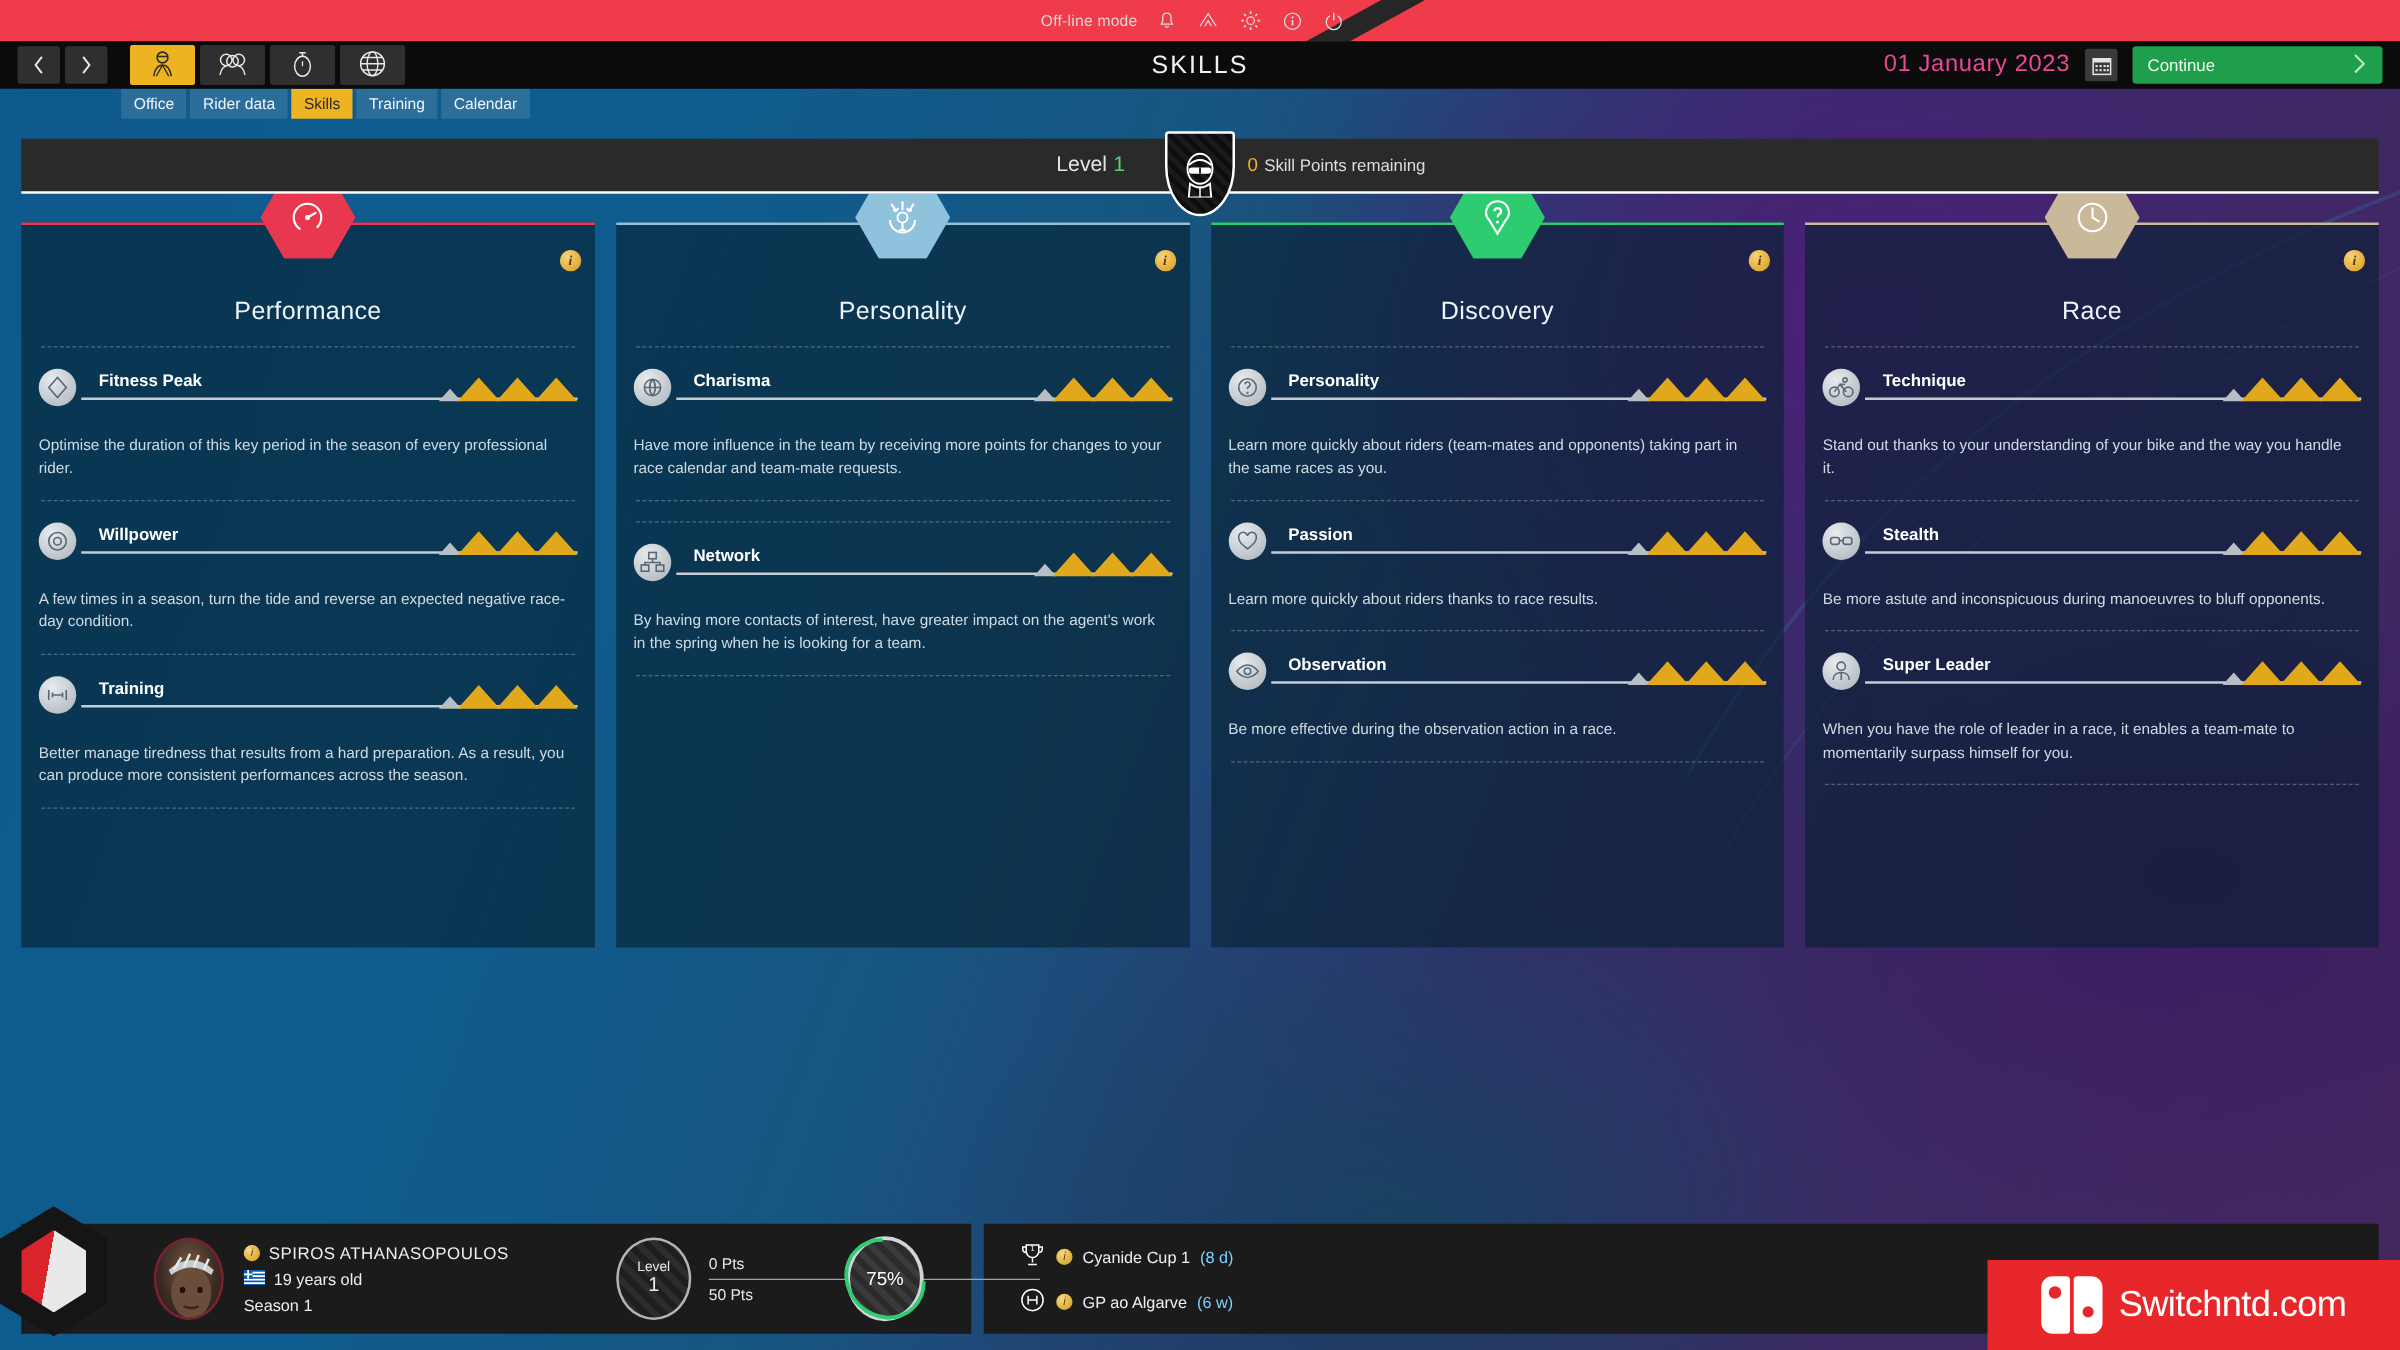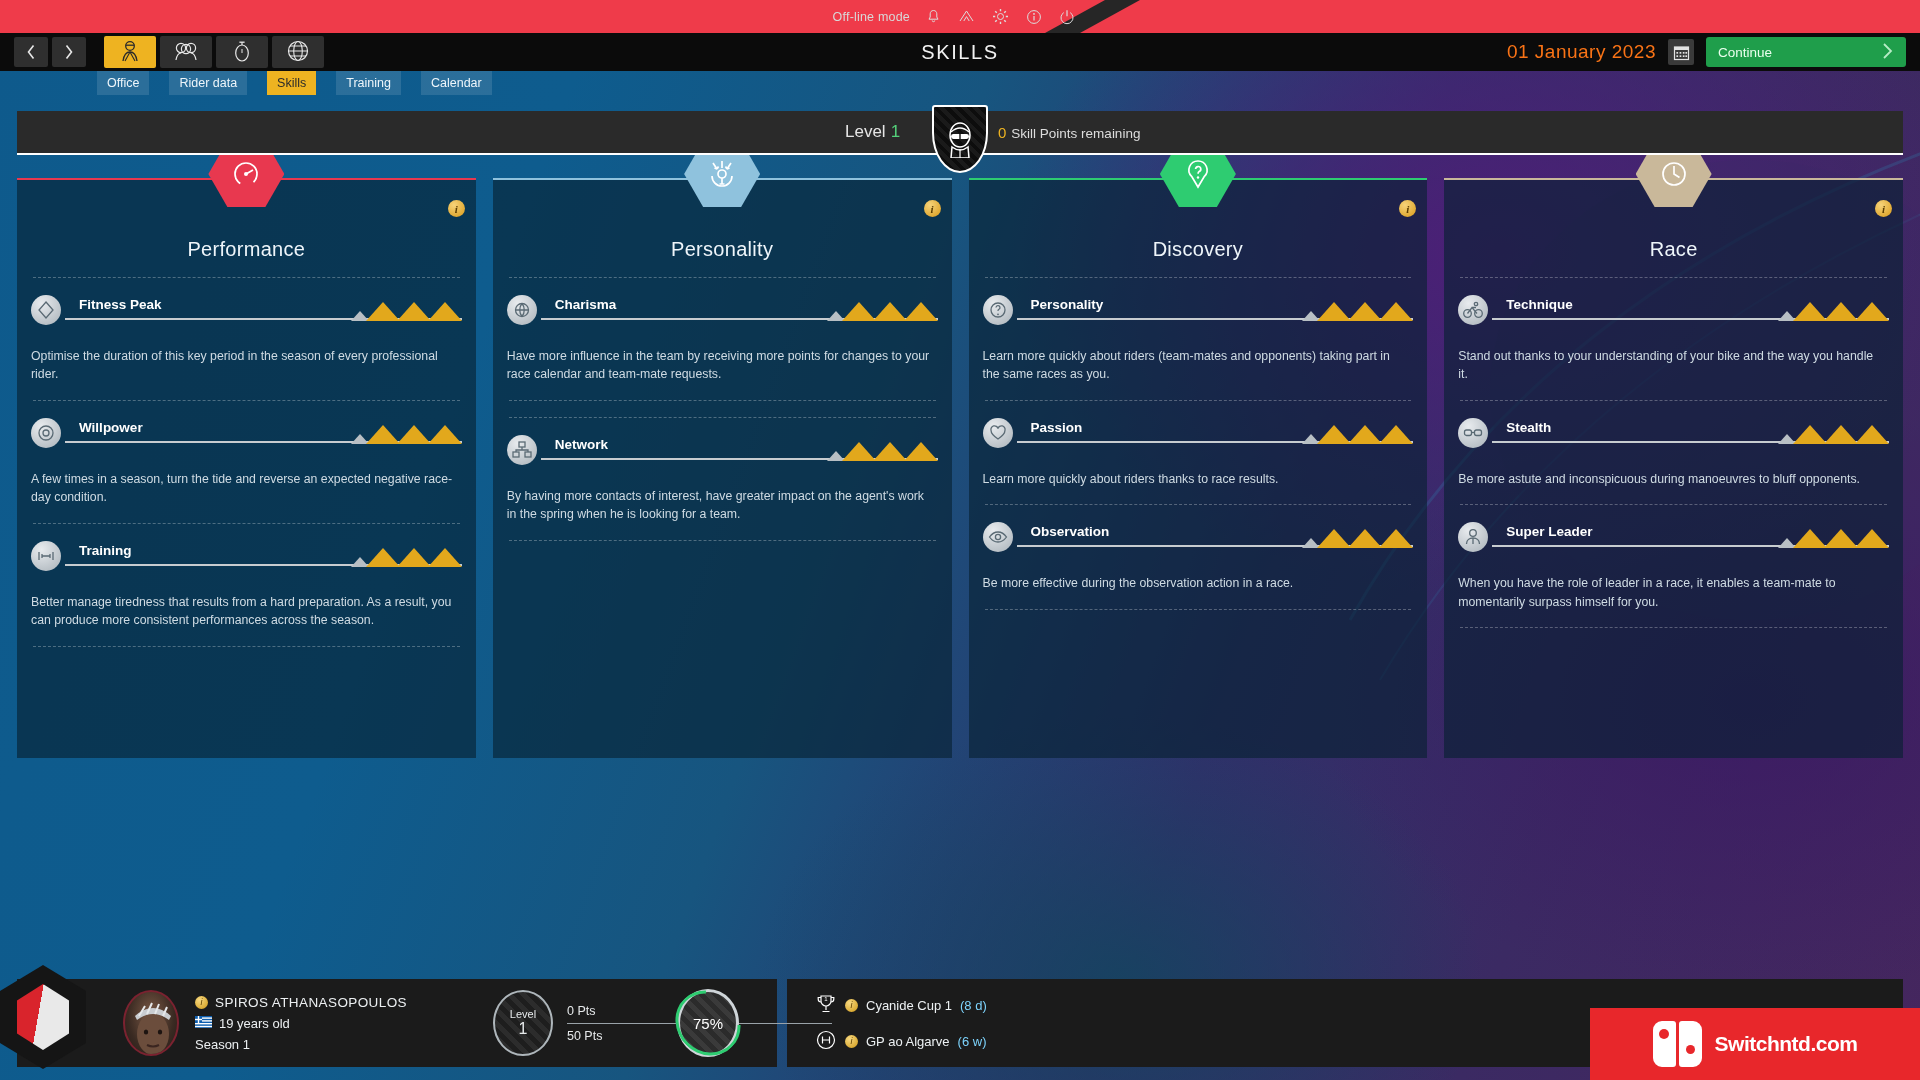--- a/index.html
+++ b/index.html
@@ -53,29 +53,29 @@
     color:#e8e8e8; cursor:pointer; border-radius:2px;
   }
   .navbtn.wide { width:52px; height:32px; }
   .navbtn.active { background:#eeb321; color:#2b2b2b; }
   .nav-title {
     position:absolute; left:0; right:0; text-align:center;
     color:#f2f2f2; font-size:20px; letter-spacing:1.6px; font-weight:400;
     pointer-events:none;
   }
   .navright { margin-left:auto; display:flex; align-items:center; gap:12px; padding-right:14px; }
-  .date-txt { color:#f97316; font-size:19px; letter-spacing:.5px; }
+  .date-txt { color:#ec4899; font-size:19px; letter-spacing:.5px; }
   .cal-btn { width:26px;height:26px;background:#3a3a3a;display:flex;align-items:center;justify-content:center;border-radius:2px;cursor:pointer;}
   .continue {
     width:200px;height:30px;background:#1f9e4b;border:none;border-radius:3px;
     display:flex;align-items:center;justify-content:space-between;padding:0 12px;
     color:#eaffee; font-size:13.5px; cursor:pointer;
   }
   
-  .subtabs { position:relative; height:24px; display:flex; gap:20px; padding-left:97px; z-index:18;}
+  .subtabs { position:relative; height:24px; display:flex; gap:3px; padding-left:97px; z-index:18;}
   .tab {
     height:24px; padding:0 10px; display:flex; align-items:center;
     background:rgba(255,255,255,.12); color:#eef6fb; font-size:12.5px; cursor:pointer;
   }
   .tab.active { background:#eeb321; color:#2b2b2b; }
 
   
   .levelstrip {
     position:relative; margin:16px 17px 0 17px; height:44px;
     background:#2a2a2a; border-bottom:2px solid #fff;
@@ -195,21 +195,21 @@
   .watermark {
     position:absolute; right:0; bottom:0; width:330px; height:72px;
     background:#e8272b; display:flex; align-items:center; justify-content:center; gap:12px;
     z-index:40;
   }
   .wm-logo { width:50px;height:46px; display:flex; gap:3px; }
   .wm-l { width:23px;height:46px;background:#fff;border-radius:9px 3px 3px 9px;position:relative;}
   .wm-r { width:23px;height:46px;background:#fff;border-radius:3px 9px 9px 3px;position:relative;}
   .wm-l::after{content:"";position:absolute;left:6px;top:8px;width:10px;height:10px;border-radius:50%;background:#e8272b;}
   .wm-r::after{content:"";position:absolute;left:7px;top:24px;width:9px;height:9px;border-radius:50%;background:#e8272b;}
-  .wm-text { color:#fff; font-size:21px; font-weight:bold; letter-spacing:-.5px; }
+  .wm-text { color:#fff; font-size:29px; font-weight:normal; letter-spacing:-.5px; }
 </style>
 </head>
 <body>
 
 <div class="app">
 
   <svg class="swoosh" style="left:1050px;top:60px;" width="880" height="760" viewBox="0 0 880 760">
     <path d="M880 90 C 640 180 430 330 300 560" stroke="#2b84b0" stroke-width="3" fill="none" opacity=".5"></path>
     <path d="M880 150 C 660 250 460 400 330 620" stroke="#2b84b0" stroke-width="2" fill="none" opacity=".35"></path>
     <ellipse cx="700" cy="330" rx="260" ry="230" fill="#3a2a66" opacity=".35"></ellipse>

